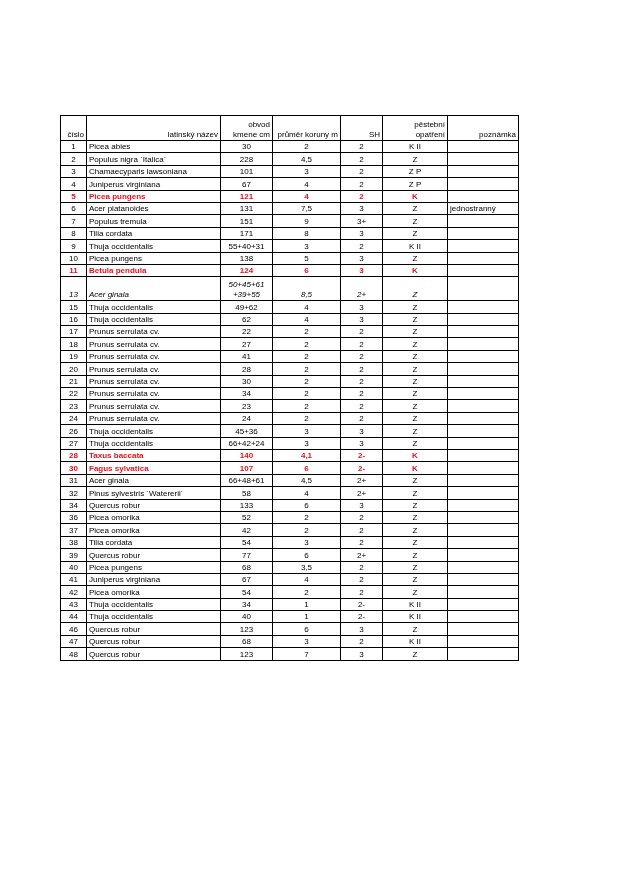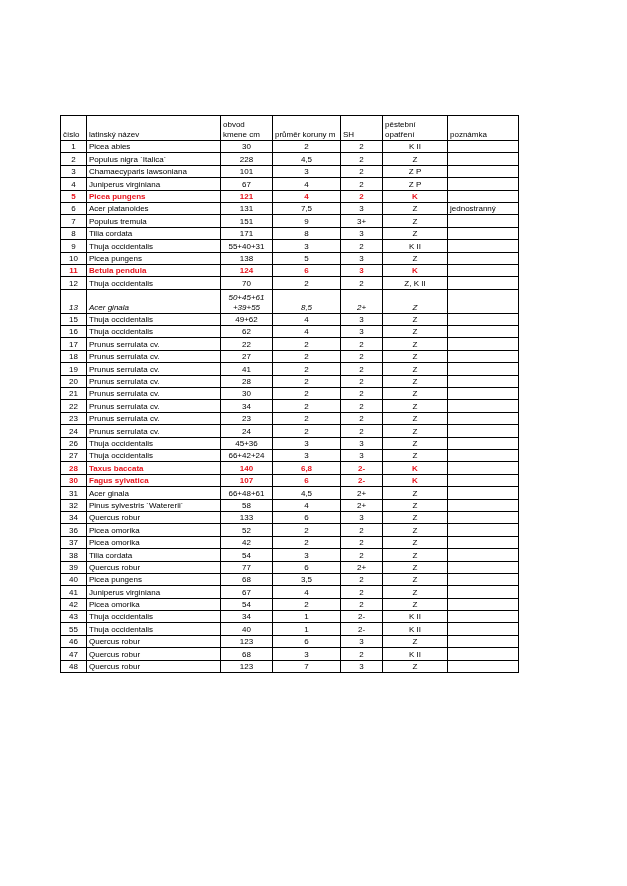--- a/index.html
+++ b/index.html
@@ -10,22 +10,22 @@
     position: absolute; left: 60px; top: 115px;
     border-collapse: collapse; table-layout: fixed;
     width: 458px;
     font-size: 8px; line-height: 10px; color: #000;
   }
   table.trees td, table.trees th {
     border: 1px solid #000; padding: 0 2px; height: 11.4px;
     vertical-align: bottom; white-space: nowrap; overflow: hidden;
     font-weight: normal;
   }
-  table.trees thead th { height: 24px; text-align: left; }
-  table.trees thead th.name-h { text-align: left; }
+  table.trees thead th { height: 24px; text-align: right; }
+  table.trees thead th.name-h { text-align: right; }
   table.trees td.c { text-align: center; }
   table.trees td.l { text-align: left; }
   table.trees tr.double td { height: 23px; white-space: normal; font-style: italic; }
   table.trees tr.highlight td { color: #e8121b; font-weight: bold; }
   col.c-no { width: 26px; }
   col.c-name { width: 134px; }
   col.c-obvod { width: 52px; }
   col.c-prumer { width: 68px; }
   col.c-sh { width: 42px; }
   col.c-opatreni { width: 65px; }
@@ -149,29 +149,20 @@
         </tr>
         <tr class="highlight">
           <td class="c">11</td>
           <td class="l">Betula pendula</td>
           <td class="c">124</td>
           <td class="c">6</td>
           <td class="c">3</td>
           <td class="c">K</td>
           <td class="l"></td>
         </tr>
-        <tr>
-          <td class="c">12</td>
-          <td class="l">Thuja occidentalis</td>
-          <td class="c">70</td>
-          <td class="c">2</td>
-          <td class="c">2</td>
-          <td class="c">Z, K II</td>
-          <td class="l"></td>
-        </tr>
         <tr class="double">
           <td class="c">13</td>
           <td class="l">Acer ginala</td>
           <td class="c">50+45+61 +39+55</td>
           <td class="c">8,5</td>
           <td class="c">2+</td>
           <td class="c">Z</td>
           <td class="l"></td>
         </tr>
         <tr>
@@ -279,21 +270,21 @@
           <td class="c">66+42+24</td>
           <td class="c">3</td>
           <td class="c">3</td>
           <td class="c">Z</td>
           <td class="l"></td>
         </tr>
         <tr class="highlight">
           <td class="c">28</td>
           <td class="l">Taxus baccata</td>
           <td class="c">140</td>
-          <td class="c">6,8</td>
+          <td class="c">4,1</td>
           <td class="c">2-</td>
           <td class="c">K</td>
           <td class="l"></td>
         </tr>
         <tr class="highlight">
           <td class="c">30</td>
           <td class="l">Fagus sylvatica</td>
           <td class="c">107</td>
           <td class="c">6</td>
           <td class="c">2-</td>
@@ -393,21 +384,21 @@
         <tr>
           <td class="c">43</td>
           <td class="l">Thuja occidentalis</td>
           <td class="c">34</td>
           <td class="c">1</td>
           <td class="c">2-</td>
           <td class="c">K II</td>
           <td class="l"></td>
         </tr>
         <tr>
-          <td class="c">55</td>
+          <td class="c">44</td>
           <td class="l">Thuja occidentalis</td>
           <td class="c">40</td>
           <td class="c">1</td>
           <td class="c">2-</td>
           <td class="c">K II</td>
           <td class="l"></td>
         </tr>
         <tr>
           <td class="c">46</td>
           <td class="l">Quercus robur</td>

